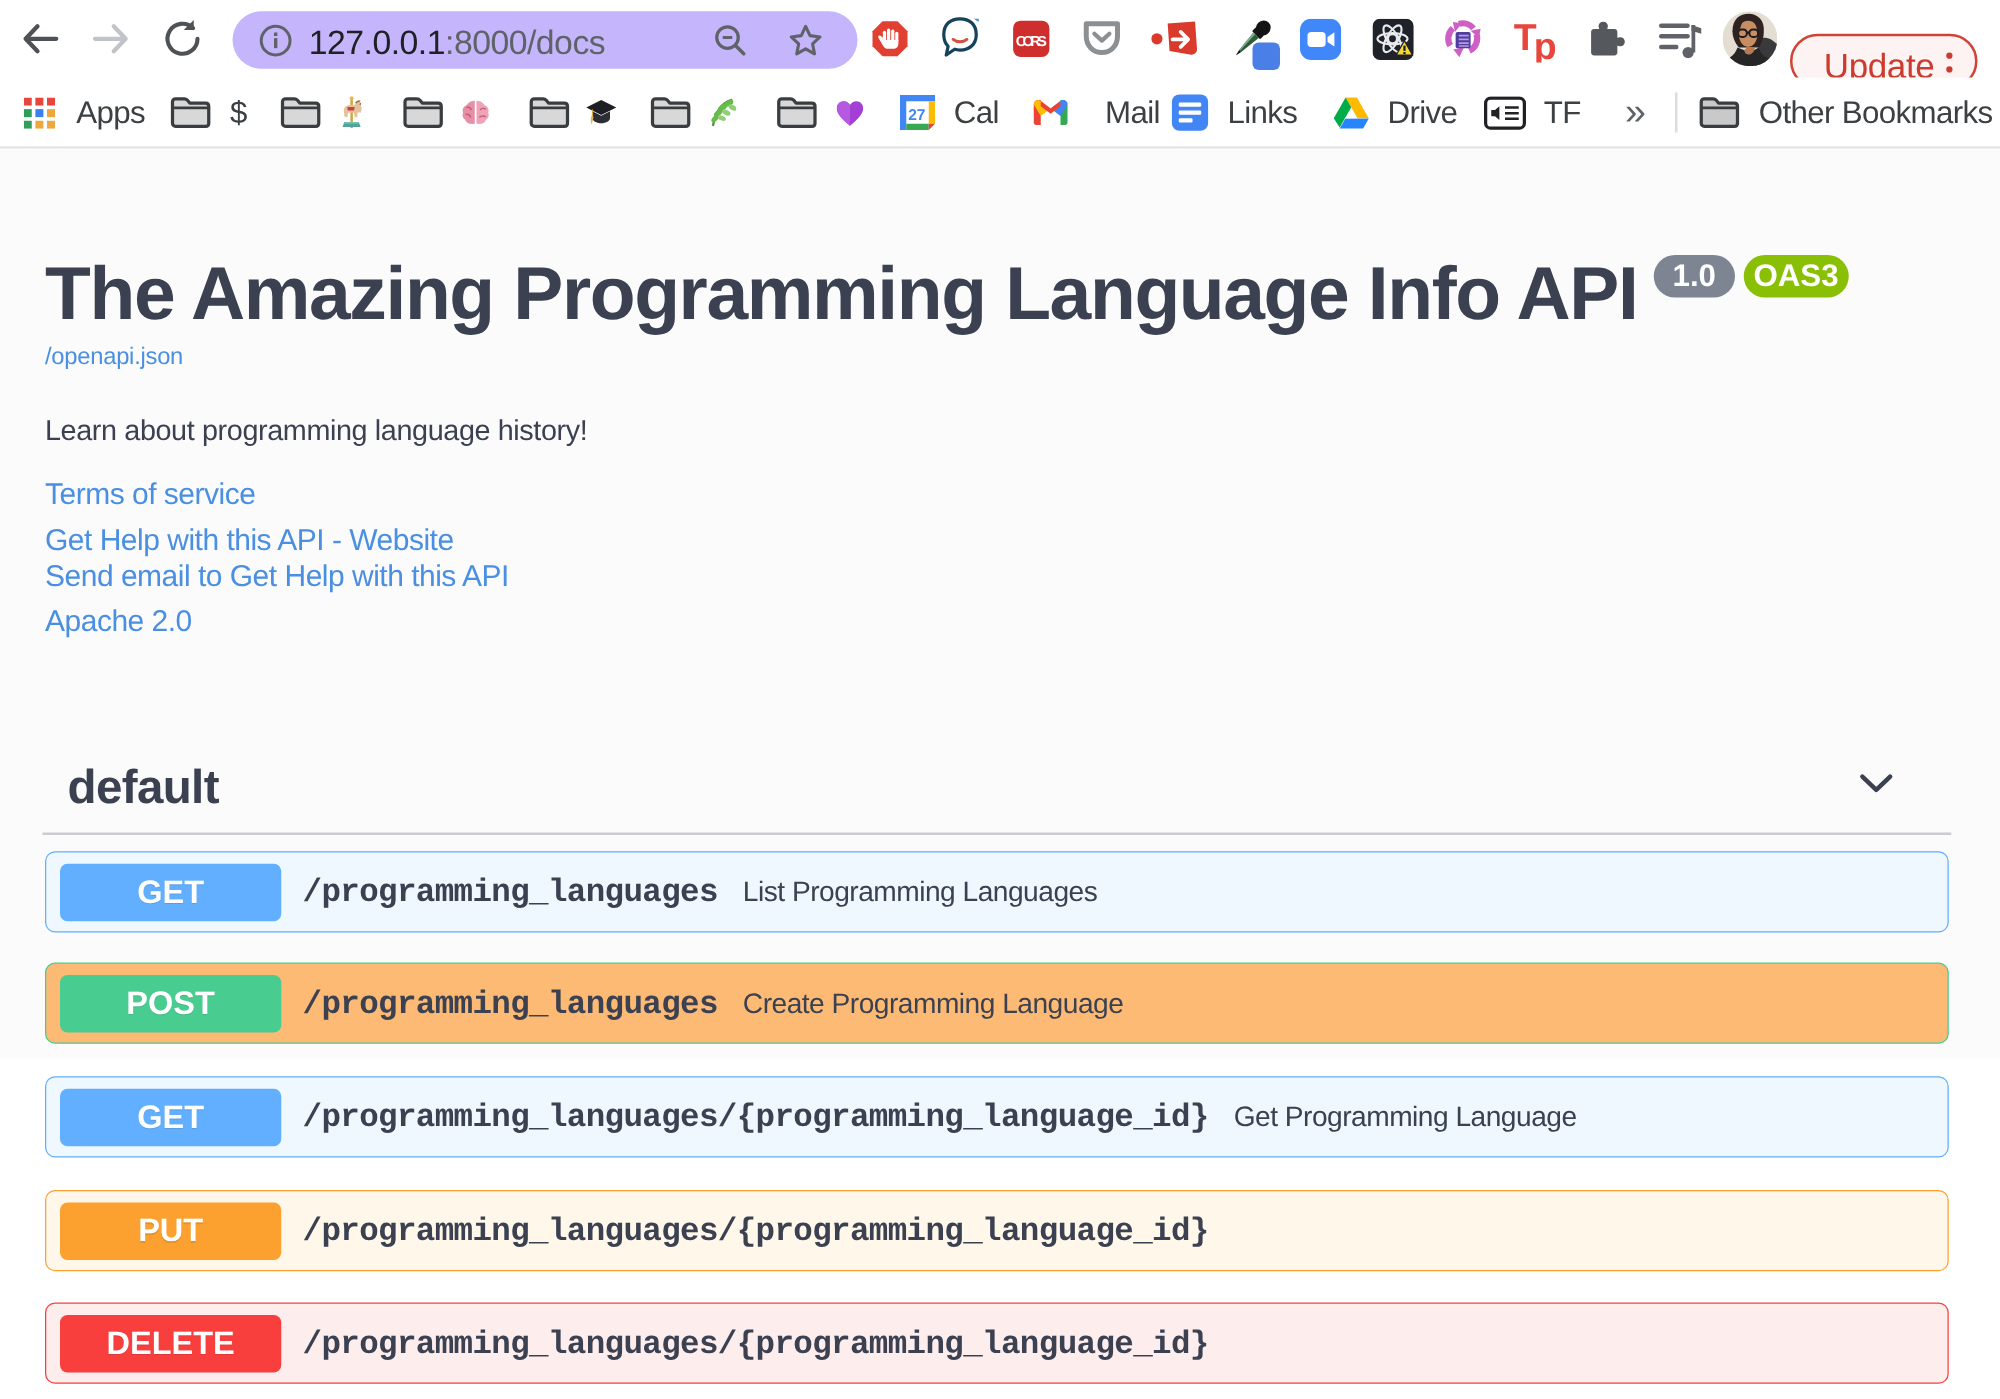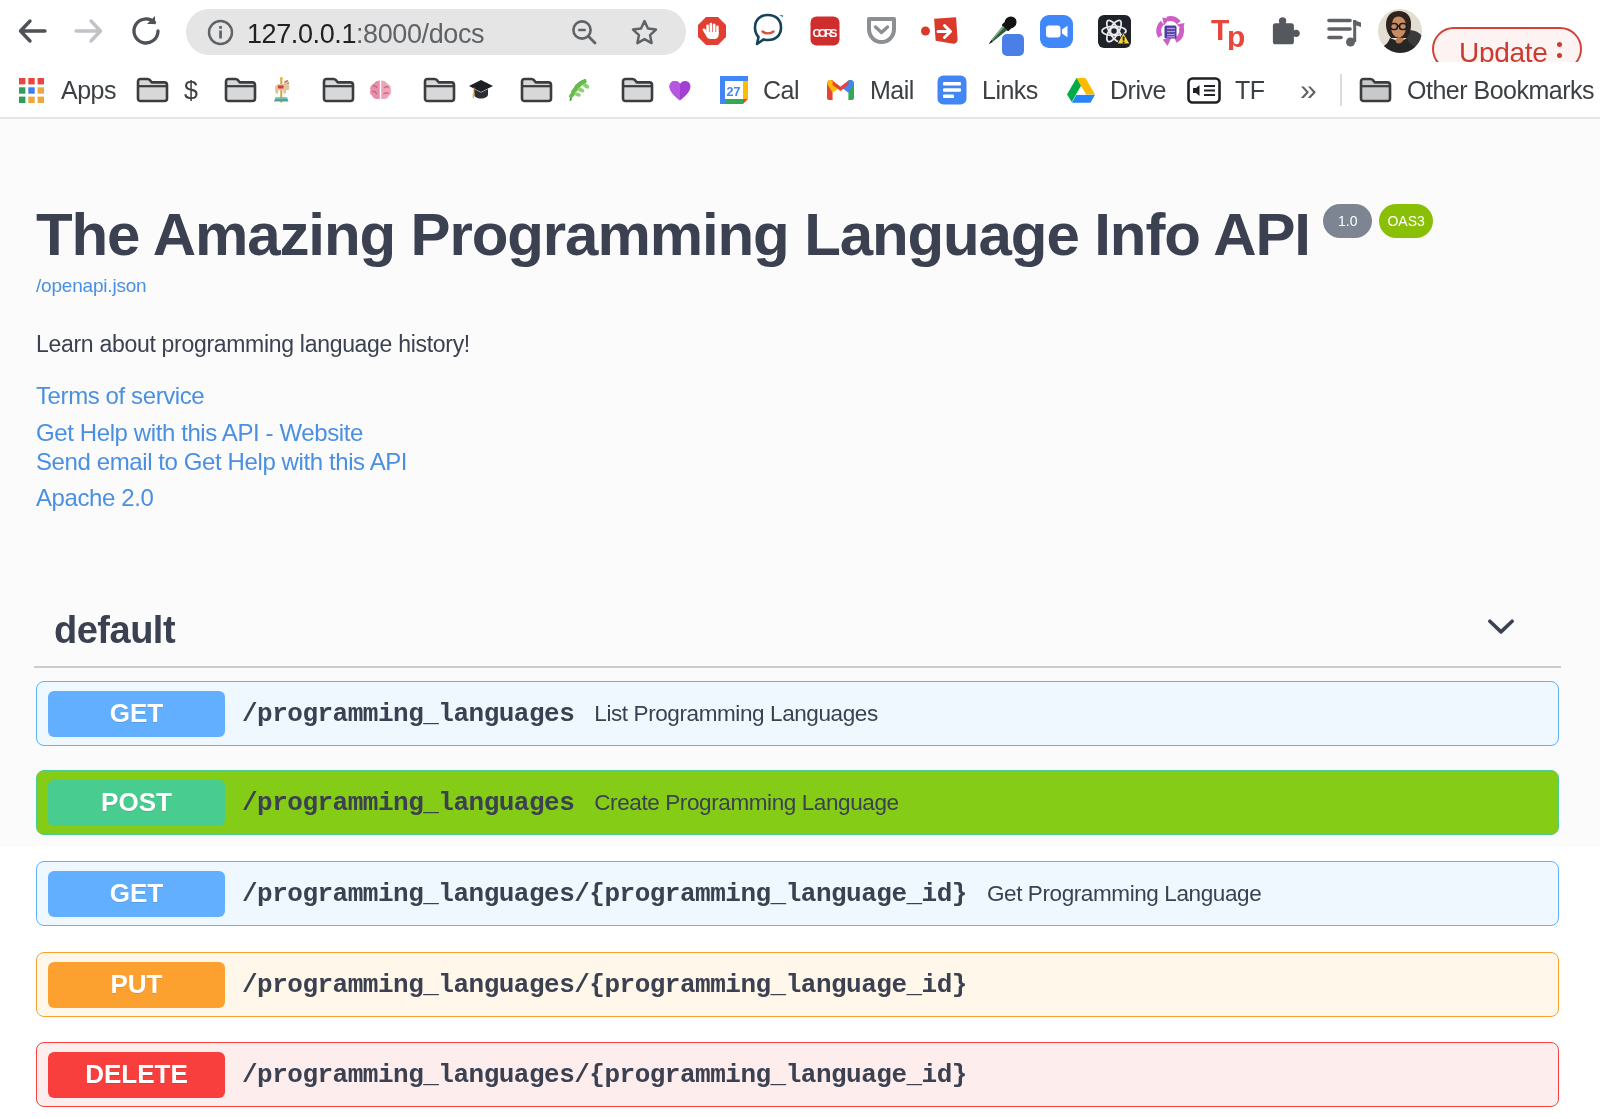--- a/index.html
+++ b/index.html
@@ -5,21 +5,21 @@
   * { margin:0; padding:0; box-sizing:border-box; }
   html,body { width:1600px; height:1119px; overflow:hidden; background:#ffffff; }
   body { font-family:"Liberation Sans", "DejaVu Sans", sans-serif; }
 
   
   .toolbar { position:relative; width:1600px; height:62px; background:#ffffff; }
   .tb-abs { position:absolute; }
   .icon-btn { display:flex; align-items:center; justify-content:center; }
   .omnibox {
     position:absolute; left:186px; top:9px; width:500px; height:46px;
-    background:#e5e5e5; border-radius:23px;
+    background:#c4b5fd; border-radius:23px;
   }
   .url-text {
     position:absolute; left:61px; top:9.5px; font-size:27px; letter-spacing:-0.4px;
     color:#202124; white-space:nowrap;
   }
   .url-text .url-rest { color:#5f6368; }
   .update-btn {
     position:absolute; left:1432px; top:27px; width:150px; height:44px;
     border:2.5px solid #d04437; border-radius:22px; background:#fdf3f2;
     display:flex; align-items:flex-end;
@@ -36,21 +36,21 @@
   .bm-chev { position:absolute; left:1300px; top:0; height:56px; display:flex; align-items:center; font-size:30px; color:#5f6368; }
 
   
   .content { position:relative; width:1600px; height:728px; background:#fbfbfb; }
   .info { position:absolute; left:36px; top:0; width:1528px; }
   .api-title {
     position:absolute; top:86px; left:0; font-size:60px; font-weight:bold; color:#3b4151;
     letter-spacing:-1.1px; white-space:nowrap; line-height:1;
   }
   .badges { position:absolute; top:85px; left:1287px; display:flex; gap:7px; }
-  .badge { height:34px; border-radius:17px; color:#fff; font-weight:normal; font-size:14px;
+  .badge { height:34px; border-radius:17px; color:#fff; font-weight:bold; font-size:25px;
     display:flex; align-items:center; justify-content:center; letter-spacing:0; }
   .badge.version { background:#7d8492; padding:0 15px; }
   .badge.oas { background:#89bf04; padding:0 8px; }
   .link { color:#4a8fe2; text-decoration:none; cursor:pointer; }
   .openapi-link { position:absolute; top:156px; left:0; font-size:19px; letter-spacing:-0.2px; }
   .api-desc { position:absolute; top:212px; left:0; font-size:23px; color:#3b4151; letter-spacing:-0.3px; }
   .tos-link { position:absolute; top:263px; left:0; font-size:24px; letter-spacing:-0.4px; }
   .help-link { position:absolute; top:300px; left:0; font-size:24px; letter-spacing:-0.4px; }
   .email-link { position:absolute; top:329px; left:0; font-size:24px; letter-spacing:-0.4px; }
   .license-link { position:absolute; top:365px; left:0; font-size:24px; letter-spacing:-0.4px; }
@@ -58,21 +58,21 @@
   .tag-header { position:absolute; left:36px; top:490px; width:1525px; height:60px; }
   .tag-name { position:absolute; left:18px; top:0; font-size:38px; font-weight:bold; color:#3b4151; letter-spacing:-0.5px; }
   .tag-chevron { position:absolute; right:46px; top:10px; }
   .tag-divider { position:absolute; left:34px; top:547px; width:1527px; height:0; border-bottom:2px solid rgba(59,65,81,.25); }
 
   .op-row {
     position:absolute; left:36px; width:1523px; height:65px;
     border-radius:8px; display:flex; align-items:center;
   }
   .op-row.get    { top:562px;  background:#eff7ff; border:1.5px solid #61affe; }
-  .op-row.post   { top:651px;  background:#84cc16; border:1.5px solid #49cc90; }
+  .op-row.post   { top:651px;  background:#fdba74; border:1.5px solid #49cc90; }
   .op-row.get2   { top:742px;  background:#eff7ff; border:1.5px solid #61affe; }
   .op-row.put    { top:833px;  background:#fff7ea; border:1.5px solid #fca130; }
   .op-row.delete { top:923px; background:#fdeded; border:1.5px solid #f93e3e; }
   .op-method {
     width:177px; height:46px; margin-left:11px; border-radius:6px; flex:none;
     color:#fff; font-weight:bold; font-size:26px; letter-spacing:0;
     display:flex; align-items:center; justify-content:center;
     text-shadow:0 1px 0 rgba(0,0,0,.1);
   }
   .op-row.get .op-method, .op-row.get2 .op-method { background:#61affe; }
@@ -363,21 +363,21 @@
   </div>
 
   <div class="bm-item" style="left:826px;">
     <svg width="29" height="22" viewBox="0 0 29 22">
       <path d="M1 4.5 C1 2.6 2.6 1 4.5 1 L6.6 1 L6.6 21 L3 21 C1.9 21 1 20.1 1 19 Z" fill="#ea4335"></path>
       <path d="M22.4 1 L24.5 1 C26.4 1 28 2.6 28 4.5 L28 19 C28 20.1 27.1 21 26 21 L22.4 21 Z" fill="#34a853"></path>
       <path d="M1 4.5 C1 1.6 4.3 0 6.6 1.8 L14.5 7.8 L6.6 13.8 Z" fill="#fbbc04"></path>
       <path d="M28 4.5 C28 1.6 24.7 0 22.4 1.8 L14.5 7.8 L22.4 13.8 Z" fill="#4285f4"></path>
       <path d="M6.6 1.8 L14.5 7.8 L22.4 1.8 L22.4 6 L14.5 12 L6.6 6 Z" fill="#ea4335"></path>
     </svg>
-    <span class="bm-label" style="margin-left:15px;">Mail</span>
+    <span class="bm-label" style="margin-left:29px;">Mail</span>
   </div>
 
   <div class="bm-item" style="left:937px;align-items:center;">
     <svg width="30" height="30" viewBox="0 0 30 30">
       <rect x="0.5" y="0.5" width="29" height="29" rx="6" fill="#4285f4"></rect>
       <rect x="6" y="7" width="18" height="3.4" rx="1" fill="#ffffff"></rect>
       <rect x="6" y="13.3" width="18" height="3.4" rx="1" fill="#ffffff"></rect>
       <rect x="6" y="19.6" width="11" height="3.4" rx="1" fill="#ffffff"></rect>
     </svg>
     <span class="bm-label" style="margin-left:15px;">Links</span>

